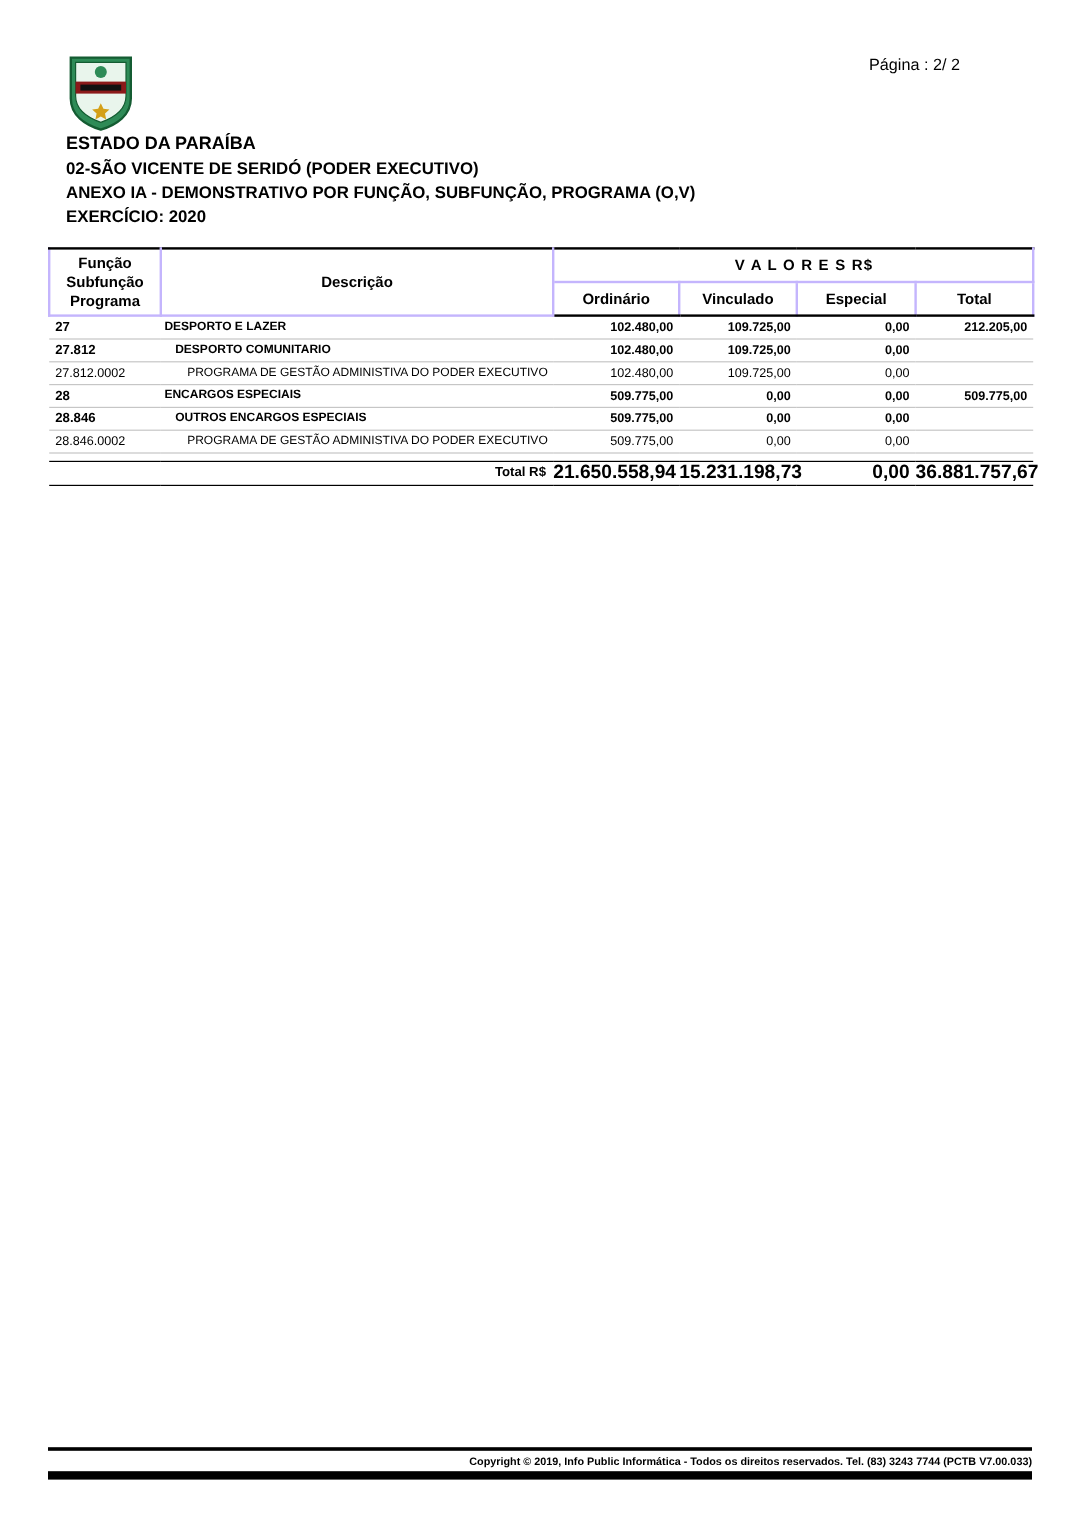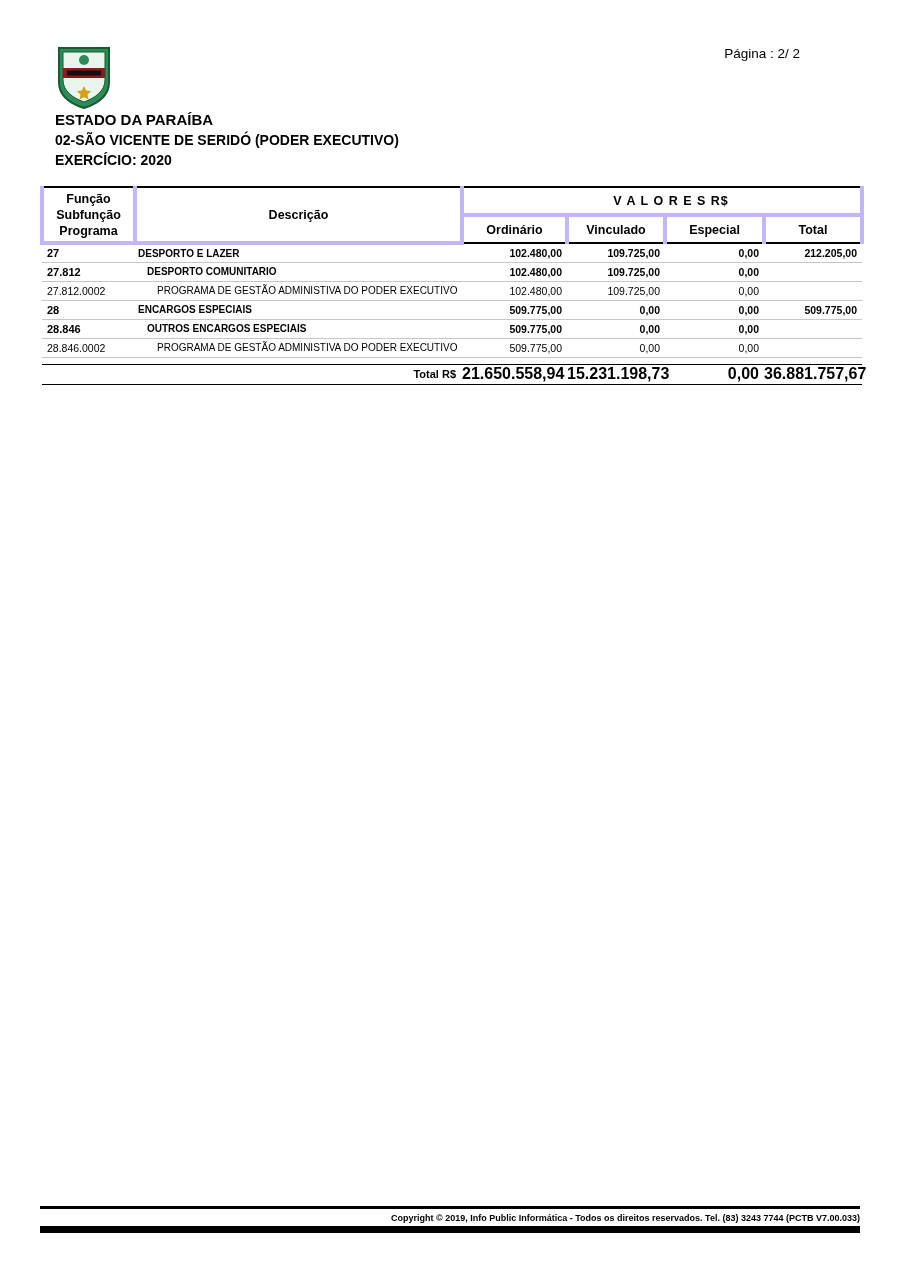--- a/index.html
+++ b/index.html
@@ -12,21 +12,21 @@
   
   .report-header { position:relative; padding:46px 40px 0 55px; display:flex;flex-direction:column; }
   .logo { width:58px; height:64px; margin-right:22px; flex:0 0 auto; }
   .header-text { padding-top:0; }
   .header-text .h-line { font-weight:bold; font-size:14px; line-height:20px; }
   .header-text .h-line.first { font-size:15px; }
   .page-number { position:absolute; top:46px; right:100px; font-size:13.5px; font-weight:normal; }
   
   table.report { width:820px; margin:16px 0 0 40px; border-collapse:collapse; table-layout:fixed; }
   table.report thead th {
-    border:4px solid #c4b5fd; font-weight:bold; text-align:center; vertical-align:middle;
+    border:2px solid #c4b5fd; font-weight:bold; text-align:center; vertical-align:middle;
     font-size:12.5px; background:#fff;
   }
   table.report thead tr:first-child th { border-top:2px solid #000; }
   table.report thead tr:last-child th { border-bottom:2px solid #000; }
   .th-col1 { line-height:16px; font-size:13px; }
   .th-desc { font-size:13px; }
   .th-valores { font-size:13px; letter-spacing:1px; height:28px;padding-left:18px; }
   .th-colname { height:28px; font-size:12.5px; }
   table.report tbody td {
     border-bottom:1px solid #c6c6c6; height:19px; vertical-align:middle;
@@ -67,20 +67,21 @@
         <path d="M8 6 h42 v28 c0 11 -10 18 -21 22 C18 52 8 45 8 34 Z" fill="#e9f5ec" stroke="#145c32" stroke-width="1"></path>
         <rect x="8" y="22" width="42" height="10" fill="#8b1a1a"></rect>
         <circle cx="29" cy="14" r="5" fill="#2e8b57"></circle>
         <path d="M29 40 l2.2 4.6 5 .6 -3.7 3.4 1 4.9 -4.5 -2.5 -4.5 2.5 1 -4.9 -3.7 -3.4 5 -.6 Z" fill="#d4a017"></path>
         <rect x="12" y="24.5" width="34" height="5" fill="#111"></rect>
       </svg>
     </div>
     <div class="header-text">
       <div class="h-line first">ESTADO DA PARAÍBA</div>
       <div class="h-line">02-SÃO VICENTE DE SERIDÓ (PODER EXECUTIVO)</div>
+      <div class="h-line">ANEXO IA - DEMONSTRATIVO POR FUNÇÃO, SUBFUNÇÃO, PROGRAMA (O,V)</div>
       <div class="h-line">EXERCÍCIO: 2020</div>
     </div>
     <div class="page-number">Página : 2/ 2</div>
   </div>
 
   <table class="report">
     <colgroup>
       <col style="width:93px">
       <col style="width:327px">
       <col style="width:105px">

